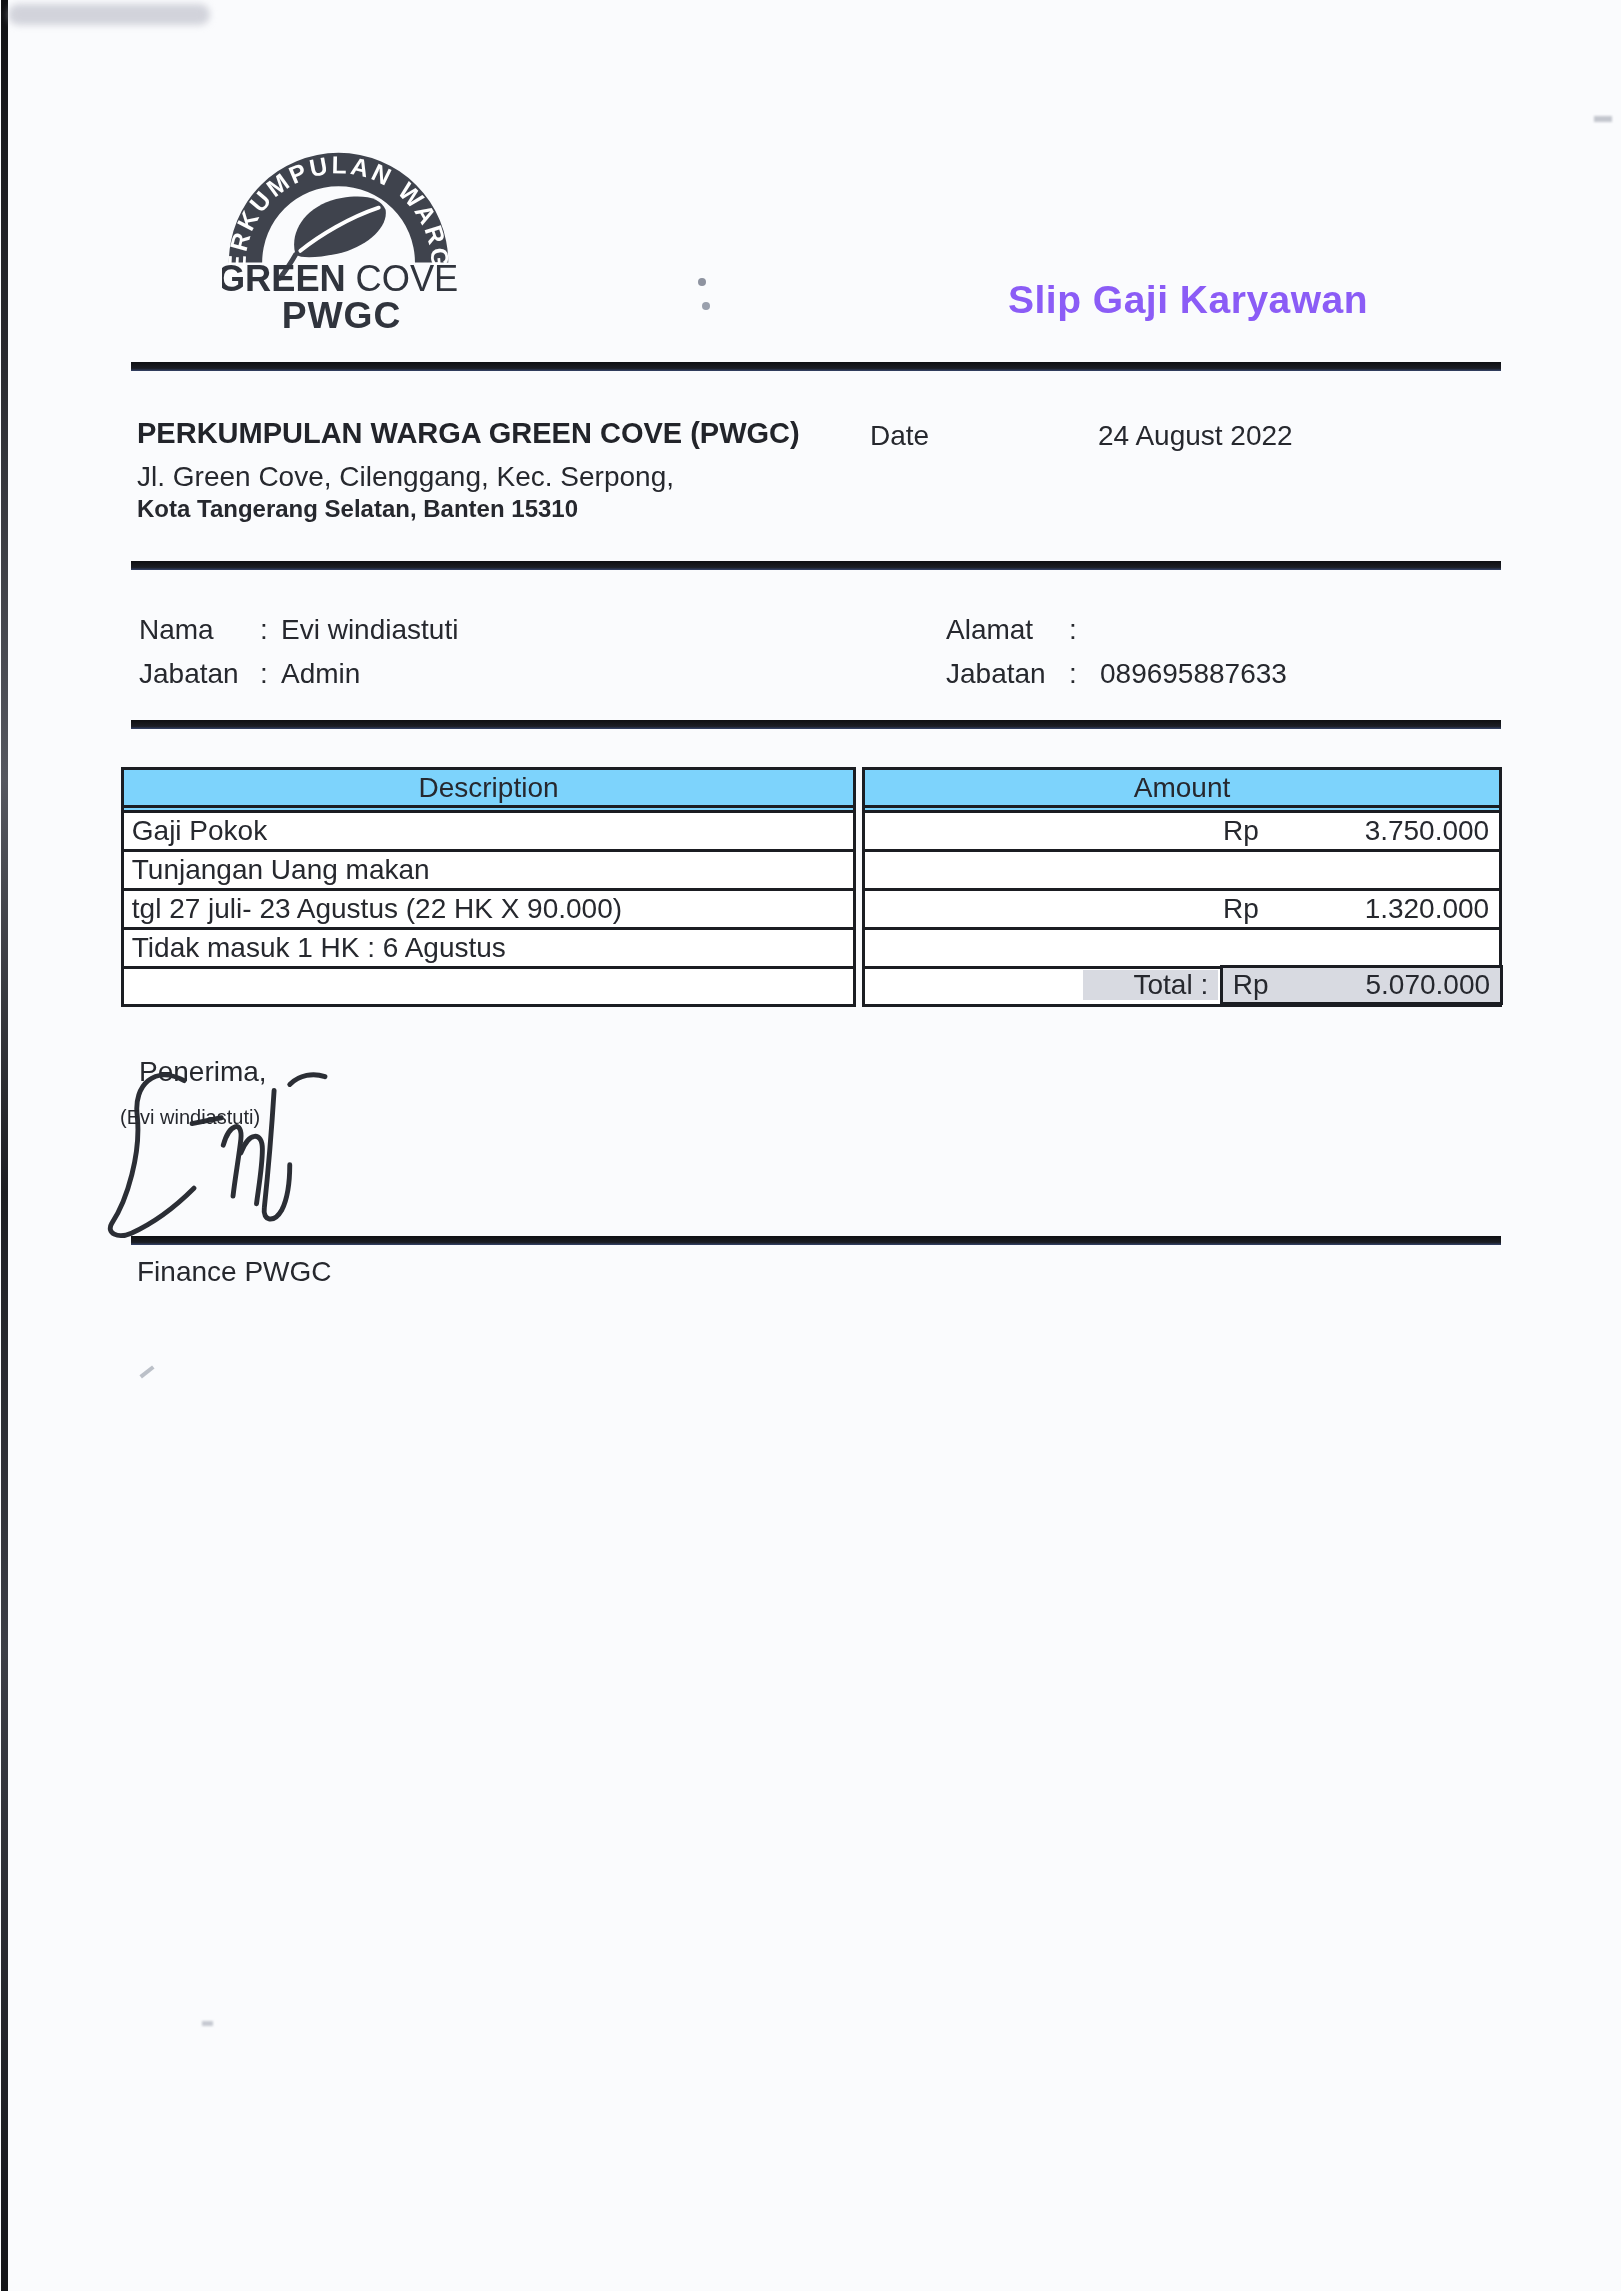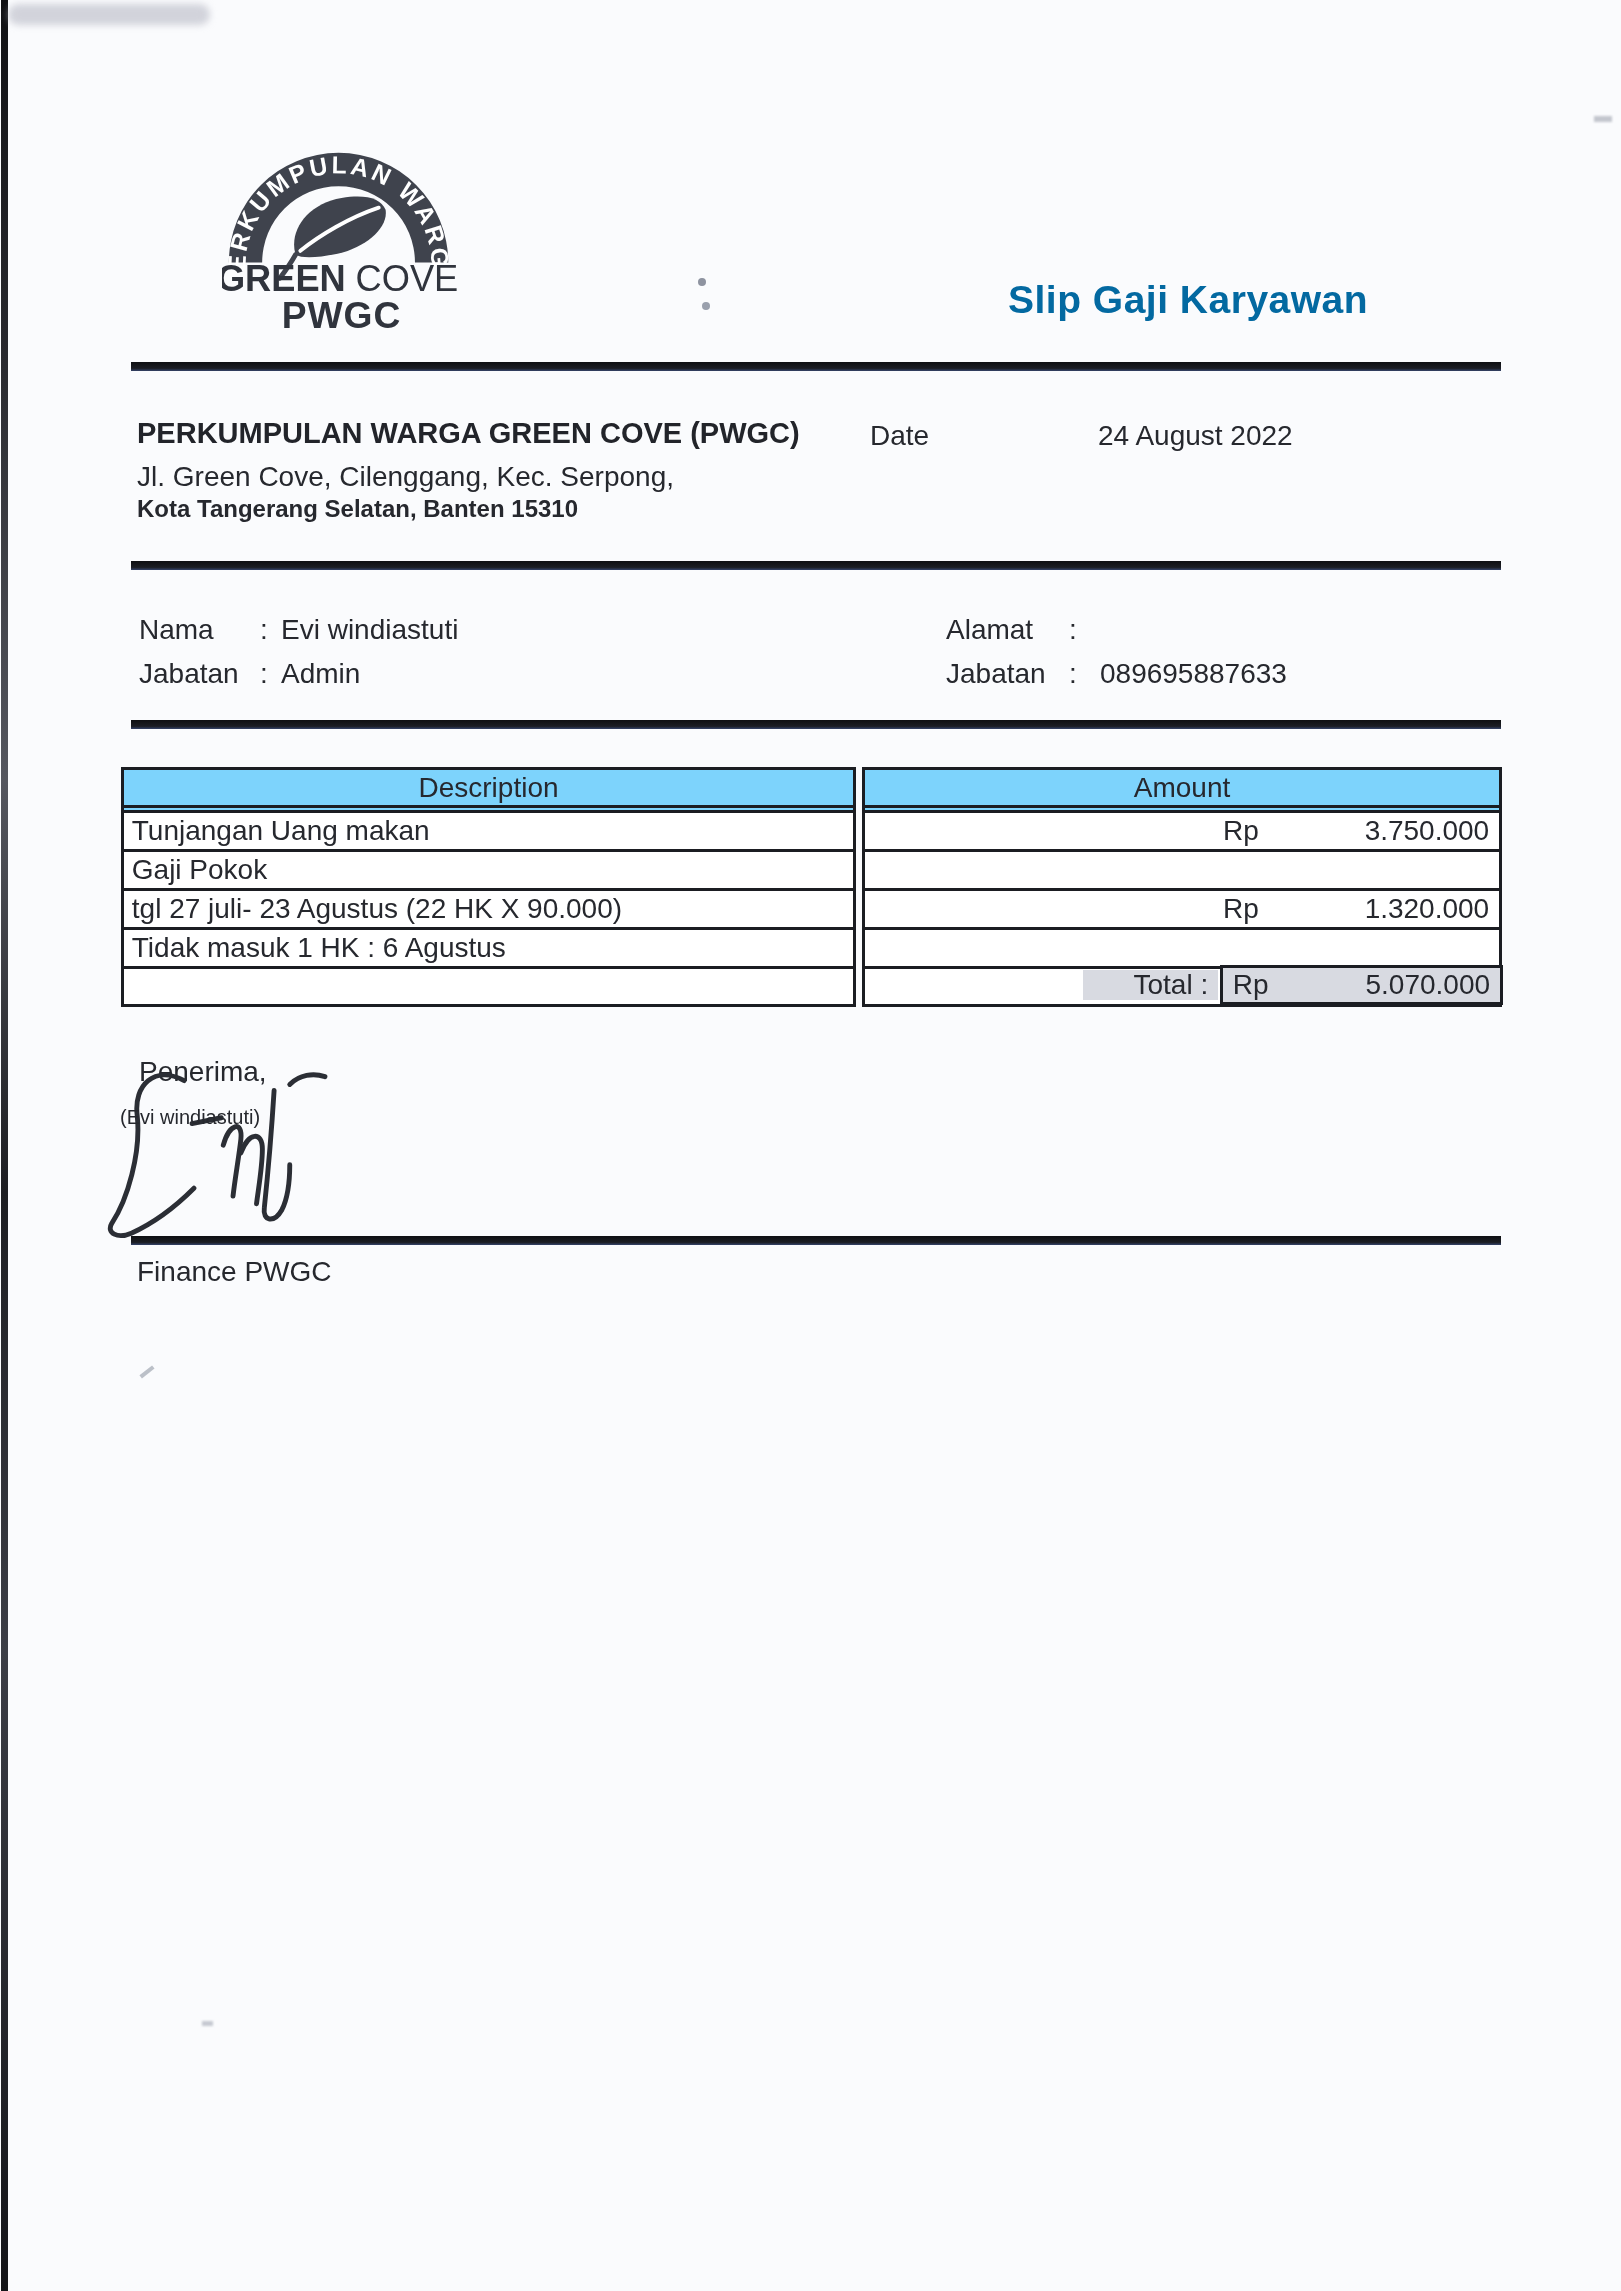--- a/index.html
+++ b/index.html
@@ -20,21 +20,21 @@
   .speck1{left:139px;top:1370px;width:15.7px;height:3.9px;background:#9aa0ac;opacity:.65;transform:rotate(-38deg);}
   .speck2{left:202px;top:2021px;width:10.8px;height:4.9px;background:#c6c9d2;filter:blur(1px);}
   
   .rule{left:131px;width:1370px;height:8.8px;
     background:linear-gradient(180deg,#0e0f12 0%,#1b1d23 70%,#34436a 100%);}
   .rule1{top:362px;}
   .rule2{top:561px;}
   .rule3{top:720px;}
   .rule4{top:1236px;}
   
-  .doc-title{left:1008px;top:278px;font-size:39px;font-weight:700;color:#0369a1;letter-spacing:0.5px;white-space:nowrap;}
+  .doc-title{left:1008px;top:278px;font-size:39px;font-weight:700;color:#8b5cf6;letter-spacing:0.5px;white-space:nowrap;}
   
   .company-name{left:137px;top:417px;font-size:29px;font-weight:700;color:#22242a;white-space:nowrap;}
   .addr1{left:137px;top:461px;font-size:28px;white-space:nowrap;}
   .addr2{left:137px;top:495px;font-size:24px;white-space:nowrap;font-weight:bold;}
   .date-label{left:870px;top:420px;font-size:28px;}
   .date-value{left:1098px;top:420px;font-size:28px;white-space:nowrap;}
   
   .field{font-size:28px;white-space:nowrap;}
   .nama{left:139px;top:614px;}  .jabatan{left:139px;top:658px;}
   .alamat{left:946px;top:614px;} .telepon{left:946px;top:658px;}
@@ -130,24 +130,24 @@
   <span class="lbl">Jabatan</span>
   <span class="sep">:</span>
   <span class="val">089695887633</span>
 </div>
 
 <div class="abs rule rule3"></div>
 
 <div class="abs col desc-col">
   <div class="hdr">Description</div>
   <div class="trow">
-    <span>Tunjangan Uang makan</span>
+    <span>Gaji Pokok</span>
   </div>
   <div class="trow">
-    <span>Gaji Pokok</span>
+    <span>Tunjangan Uang makan</span>
   </div>
   <div class="trow">
     <span>tgl 27 juli- 23 Agustus (22 HK X 90.000)</span>
   </div>
   <div class="trow">
     <span>Tidak masuk 1 HK :  6 Agustus</span>
   </div>
   <div class="trow last"></div>
 </div>
 

